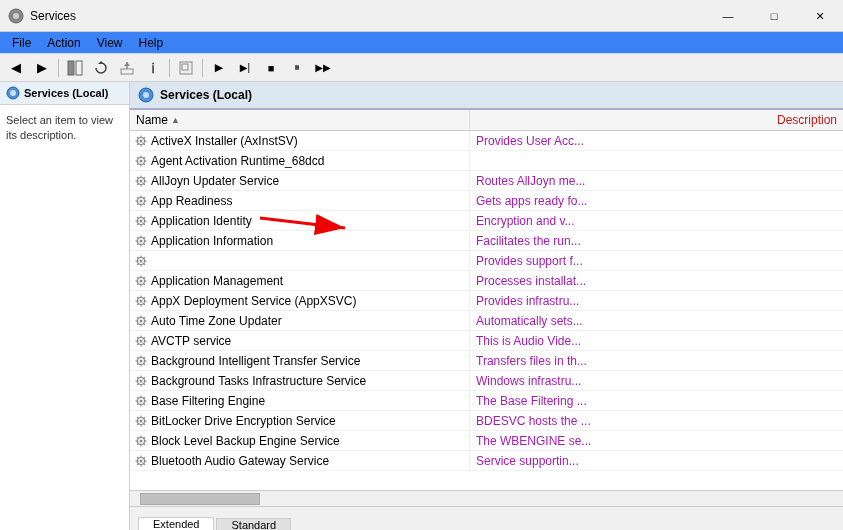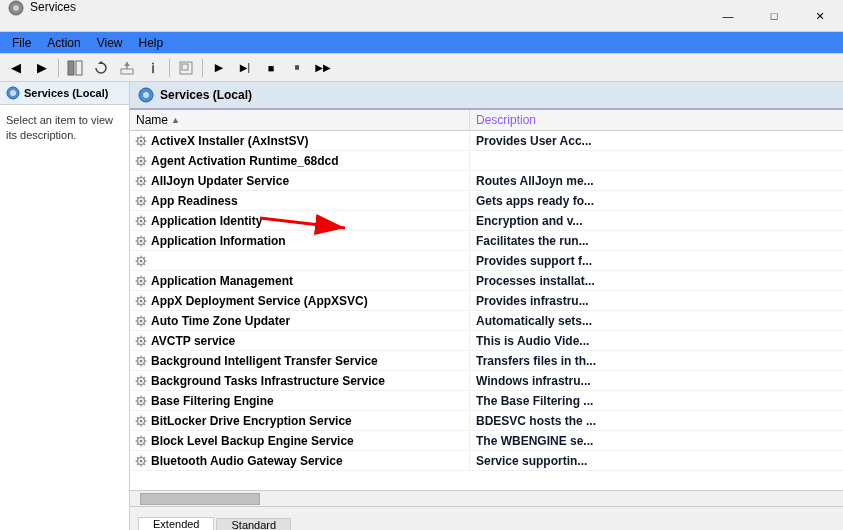--- a/index.html
+++ b/index.html
@@ -11,21 +11,21 @@
       background: #f0f0f0;
       overflow: hidden;
       position: relative;
     }
 
     
     .title-bar {
       background: #f0f0f0;
       height: 32px;
       display: flex;
-      align-items: flex-start;
+      align-items: center;
       padding: 0 8px;
       border-bottom: 1px solid #d0d0d0;
       position: relative;
     }
     .title-bar-icon {
       width: 16px;
       height: 16px;
       margin-right: 6px;
       flex-shrink: 0;
     }
@@ -185,31 +185,31 @@
       display: flex;
       align-items: center;
       gap: 3px;
       text-align: right;
     }
     .col-desc {
       flex: 1;
       padding: 3px 6px;
       font-size: 12px;
       font-weight: normal;
-      color: #8b5cf6;
+      color: #b91c1c;
+      text-align: right;
     }
     .sort-arrow {
       font-size: 9px;
       color: #666;
     }
 
     .table-body {
       overflow-y: scroll;
       height: calc(100% - 26px);
-      font-weight: bold;
     }
     .table-row {
       display: flex;
       align-items: center;
       border-bottom: 1px solid #f0f0f0;
       cursor: pointer;
       min-height: 20px;
     }
 
     .row-name {
@@ -221,21 +221,21 @@
       display: flex;
       align-items: center;
       gap: 3px;
       white-space: nowrap;
       overflow: hidden;
     }
     .row-desc {
       flex: 1;
       padding: 2px 6px;
       font-size: 12px;
-      color: #0f172a;
+      color: #a21caf;
       white-space: nowrap;
       overflow: hidden;
       text-overflow: ellipsis;
     }
 
     
     .table-body::-webkit-scrollbar { width: 16px; }
     .table-body::-webkit-scrollbar-track { background: #f0f0f0; }
     .table-body::-webkit-scrollbar-thumb { background: #c0c0c0; border: 2px solid #f0f0f0; }
 

